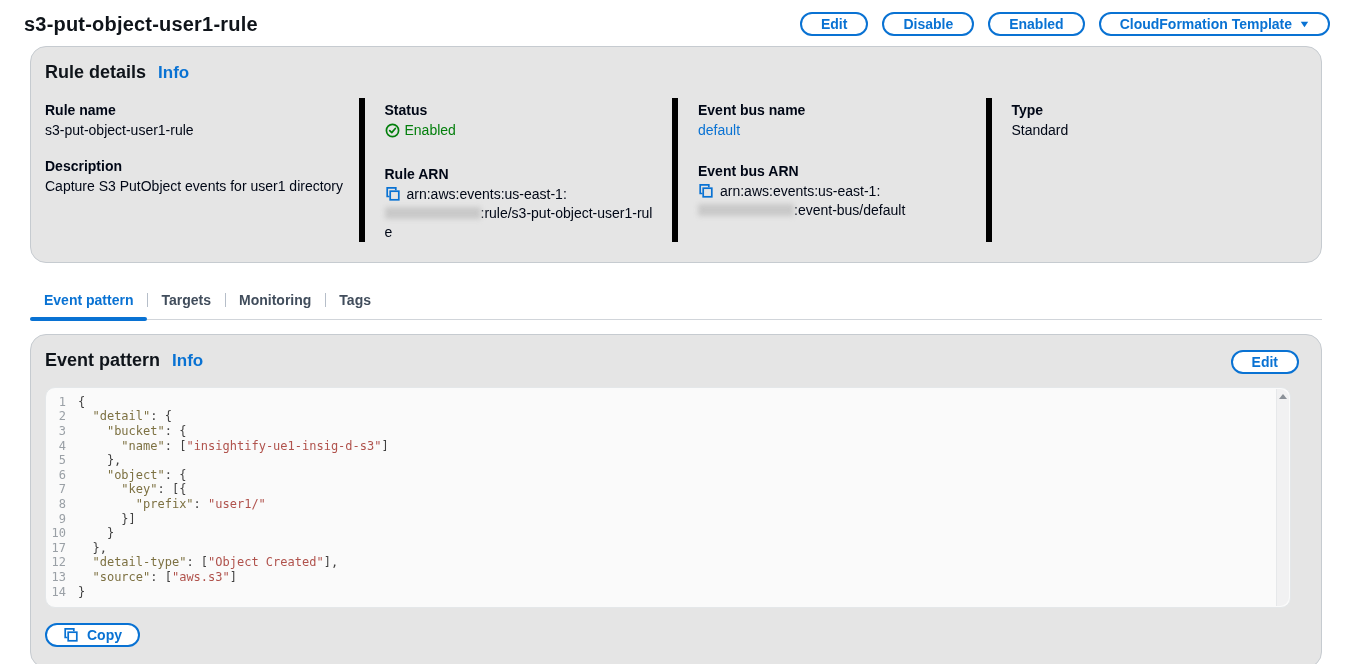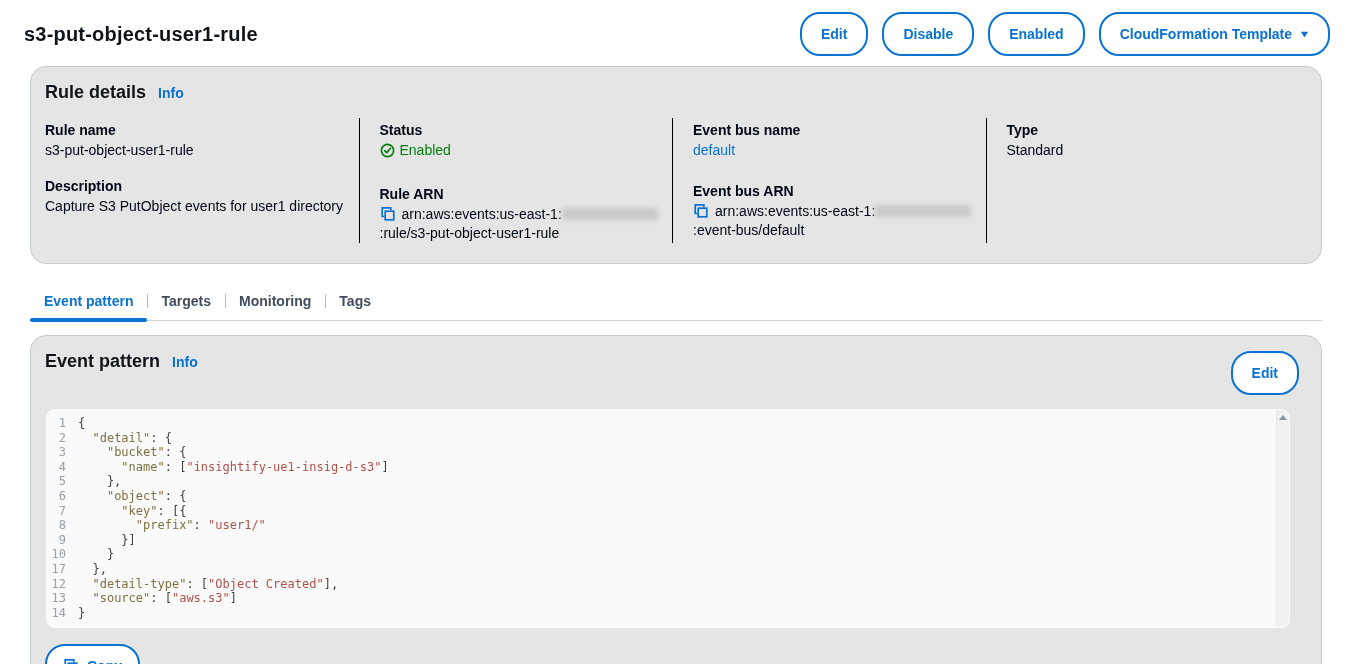--- a/index.html
+++ b/index.html
@@ -14,45 +14,45 @@
   
   .top-header {
     display: flex; justify-content: space-between; align-items: center;
     padding: 12px 28px 10px 24px;
   }
   .page-title { font-size: 20px; font-weight: 700; color: #0f141a; letter-spacing: .2px; }
   .actions { display: flex; gap: 14px; align-items: center; }
   .btn {
     background: #fff; border: 2px solid #0972d3; color: #0972d3;
     font-weight: 700; font-size: 14px; font-family: inherit;
-    border-radius: 20px; padding: 4px 19px; height: 44px;
+    border-radius: 20px; padding: 4px 19px; height: 24px;
     display: inline-flex; align-items: center; gap: 8px; cursor: pointer;
     white-space: nowrap;
   }
   .caret-down { font-size: 9px; line-height: 1; transform: scaleX(1.4); }
 
   
   .card {
     margin: 0 36px 0 30px; background: #e5e5e5;
     border: 1px solid #c6cbd0; border-radius: 16px;
   }
   .card-inner { padding: 15px 22px 20px 14px; }
   .card-header-row { display: flex; justify-content: space-between; align-items: flex-start; }
   .card-title-wrap { display: flex; align-items: baseline; gap: 12px; }
   .card-title { font-size: 18px; font-weight: 700; color: #0f141a; }
-  .info-link { font-size: 14px; font-weight: 700; color: #0972d3; text-decoration: none; cursor: pointer; }
+  .info-link { font-size: 17px; font-weight: 700; color: #0972d3; text-decoration: none; cursor: pointer; }
 
   
   .details-grid {
     display: grid; grid-template-columns: repeat(4, 1fr);
     margin-top: 15px;
   }
   .details-col { padding: 4px 14px 0 20px; display: flex; flex-direction: column; gap: 19px; }
   .details-col:first-child { padding-left: 0; }
-  .details-col + .details-col { border-left: 1px solid #000000; gap: 24px; }
+  .details-col + .details-col { border-left: 6px solid #000000; gap: 24px; }
   .field-label { font-weight: 700; font-size: 14px; margin-bottom: 3px; }
   .field-value { font-size: 14px; line-height: 1.32; }
   .link { color: #0972d3; cursor: pointer; text-decoration: none; }
   .status-enabled { color: #037f0c; display: inline-flex; align-items: center; gap: 5px; }
   .arn-value { word-break: break-all; line-height: 1.35; }
   .copy-icon-btn { display: inline-block; vertical-align: -3px; margin-right: 6px; cursor: pointer; line-height: 0; }
   .redacted {
     display: inline-block; width: 96px; height: 12px; background: #c9c9c9;
     border-radius: 2px; filter: blur(2.5px); vertical-align: -1px;
   }

